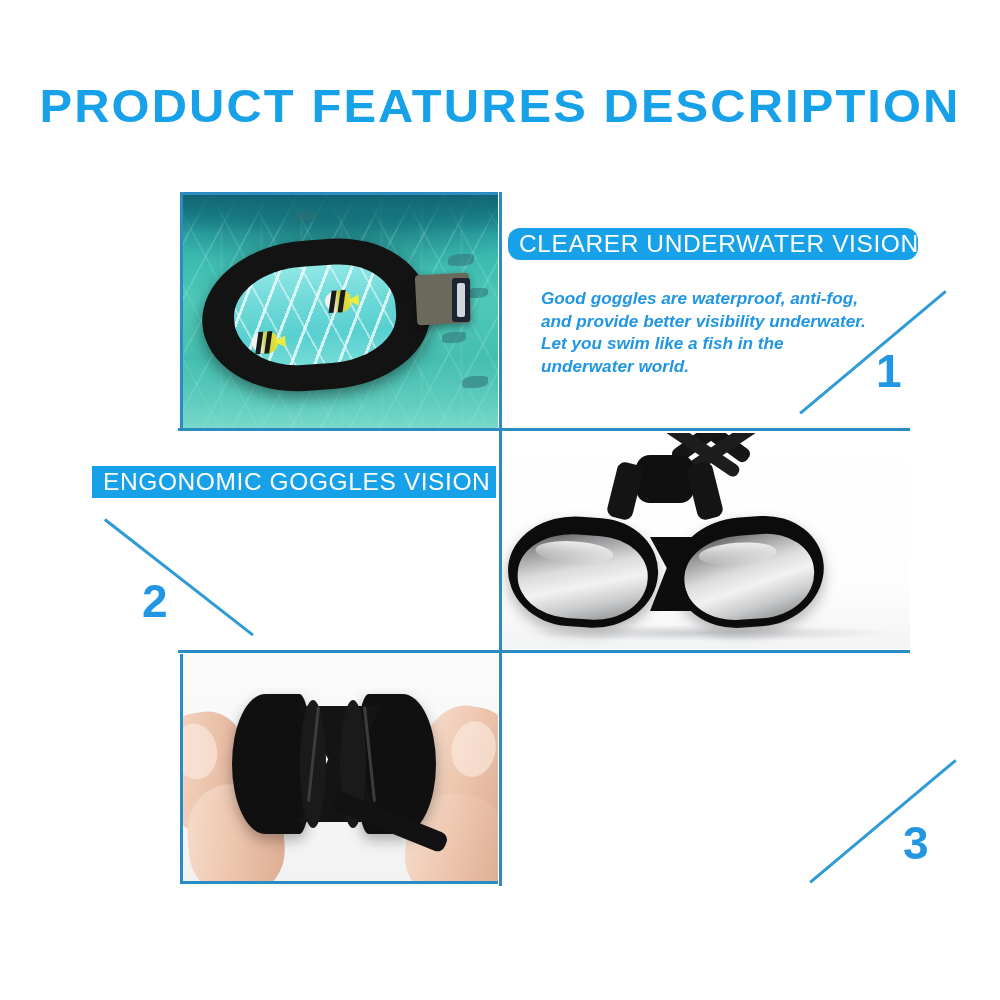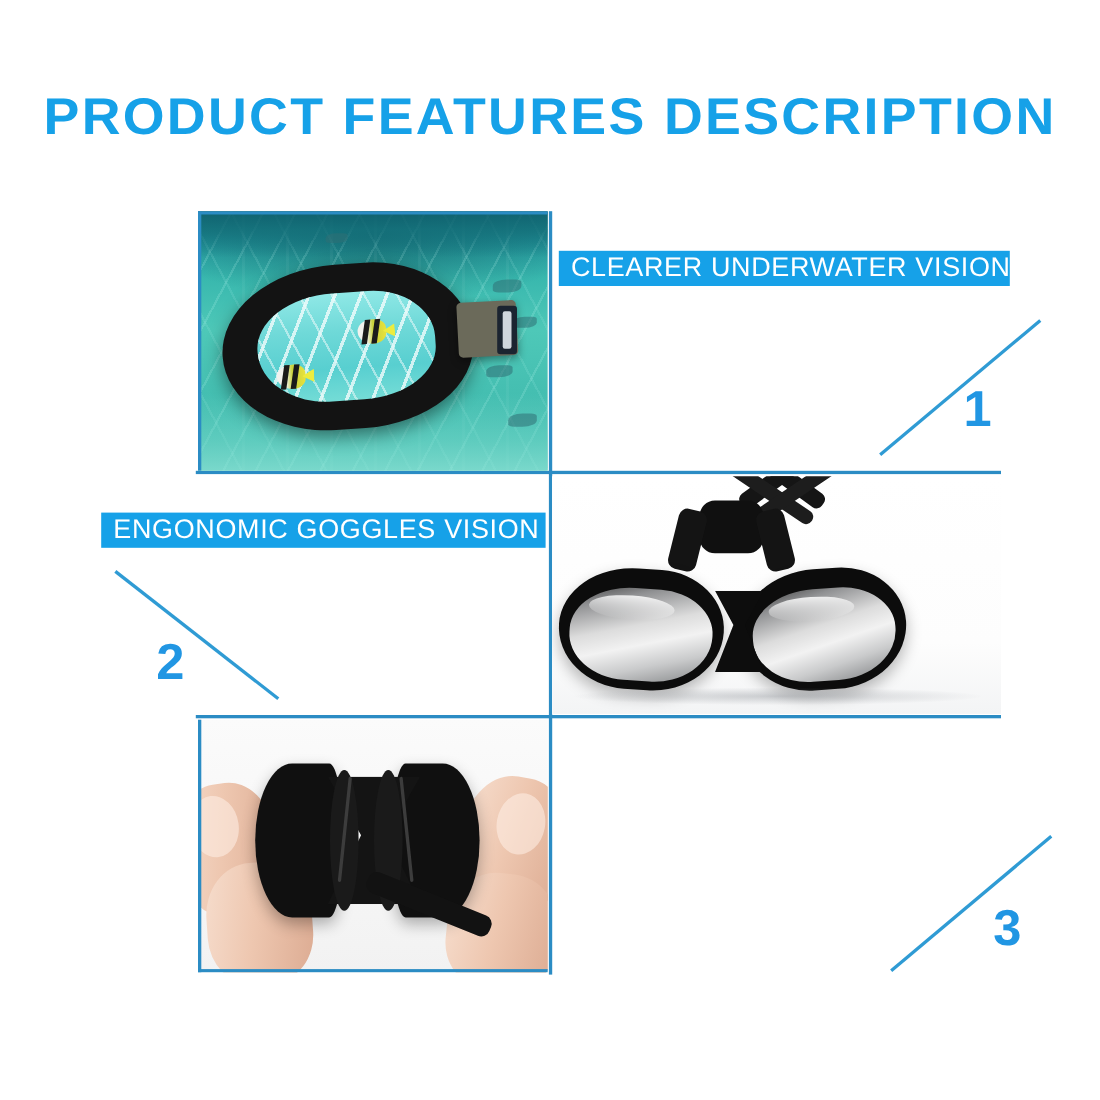--- a/index.html
+++ b/index.html
@@ -122,21 +122,21 @@
   .wire{position:absolute;width:3px;height:96px;background:#3c3c3c;border-radius:2px;}
   .tailstrap{position:absolute;left:150px;top:158px;width:120px;height:20px;background:#121212;
     border-radius:8px;transform:rotate(22deg);}
 
   
   .feat-head{
     position:absolute;background:#16a1e8;color:#ffffff;
     font-size:24.5px;font-weight:normal;letter-spacing:.6px;
     display:flex;align-items:center;white-space:nowrap;
   }
-  .fh-1{left:508px;top:228px;width:399px;height:32px;padding-left:11px;}
+  .fh-1{left:508px;top:228px;width:399px;height:32px;padding-left:11px;border-radius:12px;}
   .fh-2{left:92px;top:466px;width:393px;height:32px;padding-left:11px;}
   .fh-3{left:531px;top:684px;width:378px;height:32px;padding-left:11px;}
 
   
   .feat-body{
     position:absolute;color:#2196e3;
     font-weight:bold;font-style:italic;font-size:17.2px;line-height:22.5px;
     white-space:pre-line;
   }
   .fb-1{left:541px;top:287px;width:380px;text-align:left;}
@@ -238,20 +238,24 @@
     <div class="seal r"></div>
     <div class="wire" style="left:132px;top:52px;transform:rotate(6deg);"></div>
     <div class="wire" style="left:188px;top:52px;transform:rotate(-6deg);"></div>
     <div class="tailstrap"></div>
 
     <div class="edge-l"></div>
       <div class="edge-b"></div>
   </div>
 
   <div class="feat-head fh-1">CLEARER UNDERWATER VISION</div>
+  <div class="feat-body fb-1">Good goggles are waterproof, anti-fog,
+and provide better visibility underwater.
+Let you swim like a fish in the
+underwater world.</div>
   <div class="diag d1"></div>
   <div class="num n1">1</div>
 
   <div class="feat-head fh-2">ENGONOMIC GOGGLES VISION</div>
   <div class="diag d2"></div>
   <div class="num n2">2</div>
 
   <div class="diag d3"></div>
   <div class="num n3">3</div>
 

